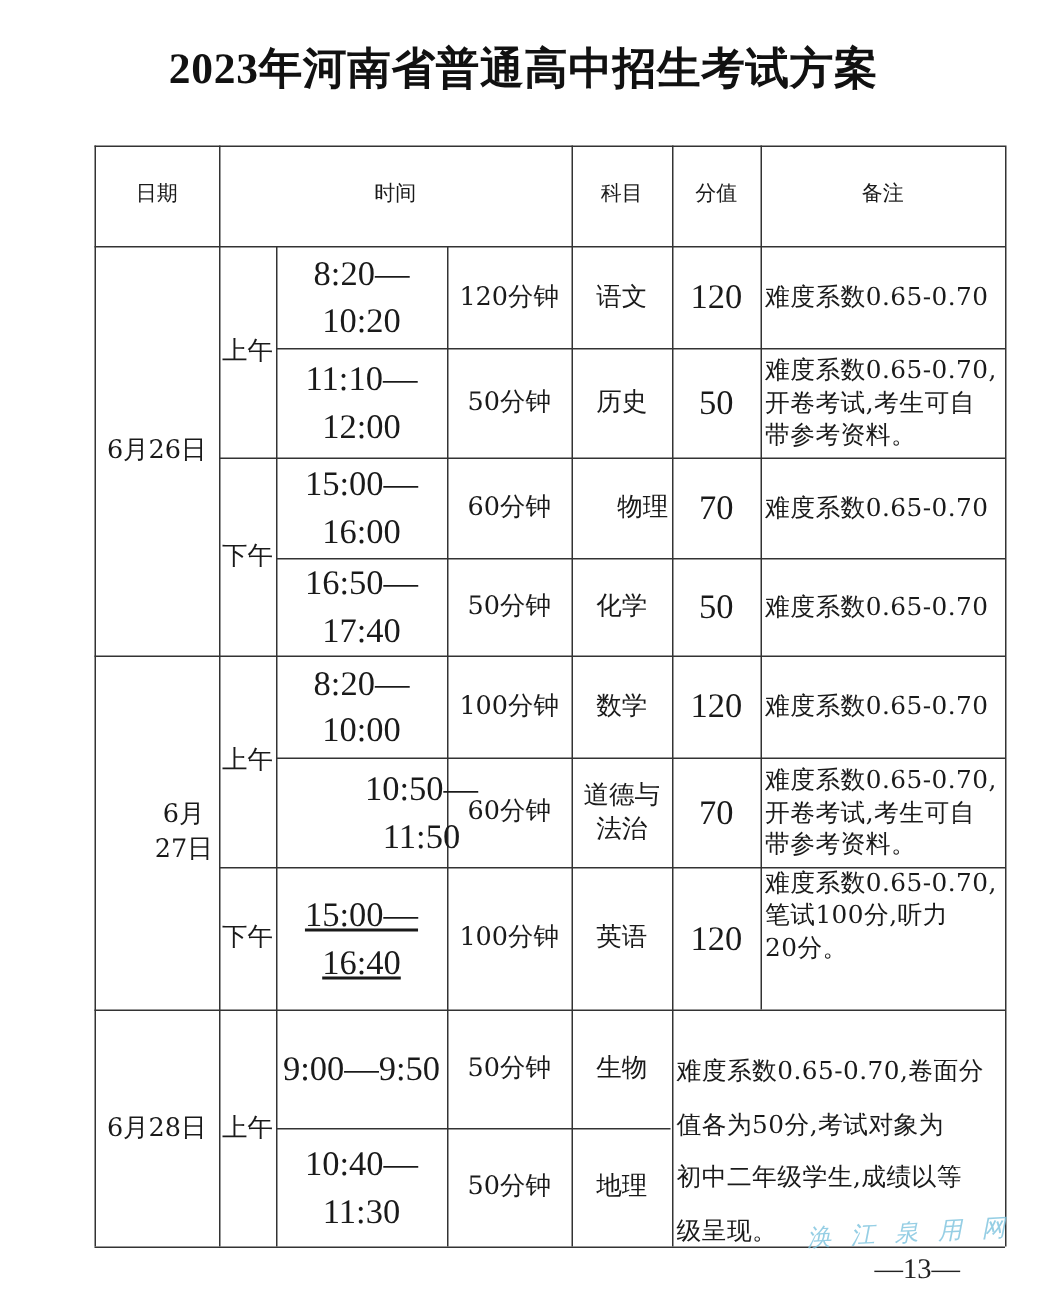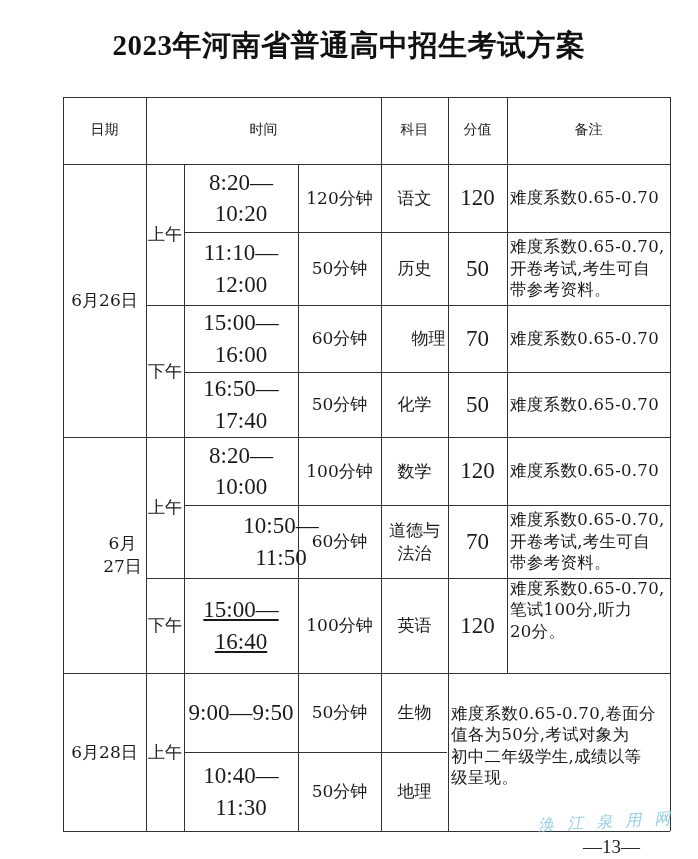--- a/index.html
+++ b/index.html
@@ -134,21 +134,21 @@
   <div class="cell" style="left:146px;top:673px;width:38px;height:158px;">上午</div>
 
   <div class="cell time" style="left:184px;top:673px;width:114px;height:79px;">9:00—9:50</div>
   <div class="cell" style="left:298px;top:673px;width:83px;height:79px;">50分钟</div>
   <div class="cell" style="left:381px;top:673px;width:67px;height:79px;">生物</div>
 
   <div class="cell time" style="left:184px;top:752px;width:114px;height:79px;">10:40—11:30</div>
   <div class="cell" style="left:298px;top:752px;width:83px;height:79px;">50分钟</div>
   <div class="cell" style="left:381px;top:752px;width:67px;height:79px;">地理</div>
 
-  <div class="cell note" style="left:448px;top:673px;width:222px;height:158px;flex-direction:column;align-items:flex-start;justify-content:flex-start;padding-top:30px;">
+  <div class="cell note" style="left:448px;top:673px;width:222px;height:158px;flex-direction:column;align-items:flex-start;justify-content:space-between;padding-top:30px;">
     <span>难度系数0.65-0.70,卷面分</span>
     <span>值各为50分,考试对象为</span>
     <span>初中二年级学生,成绩以等</span>
     <span>级呈现。</span>
   </div>
 </div>
 
 <div class="stamp">涣 江 泉 用 网</div>
 <div class="page-num">—13—</div>
 

